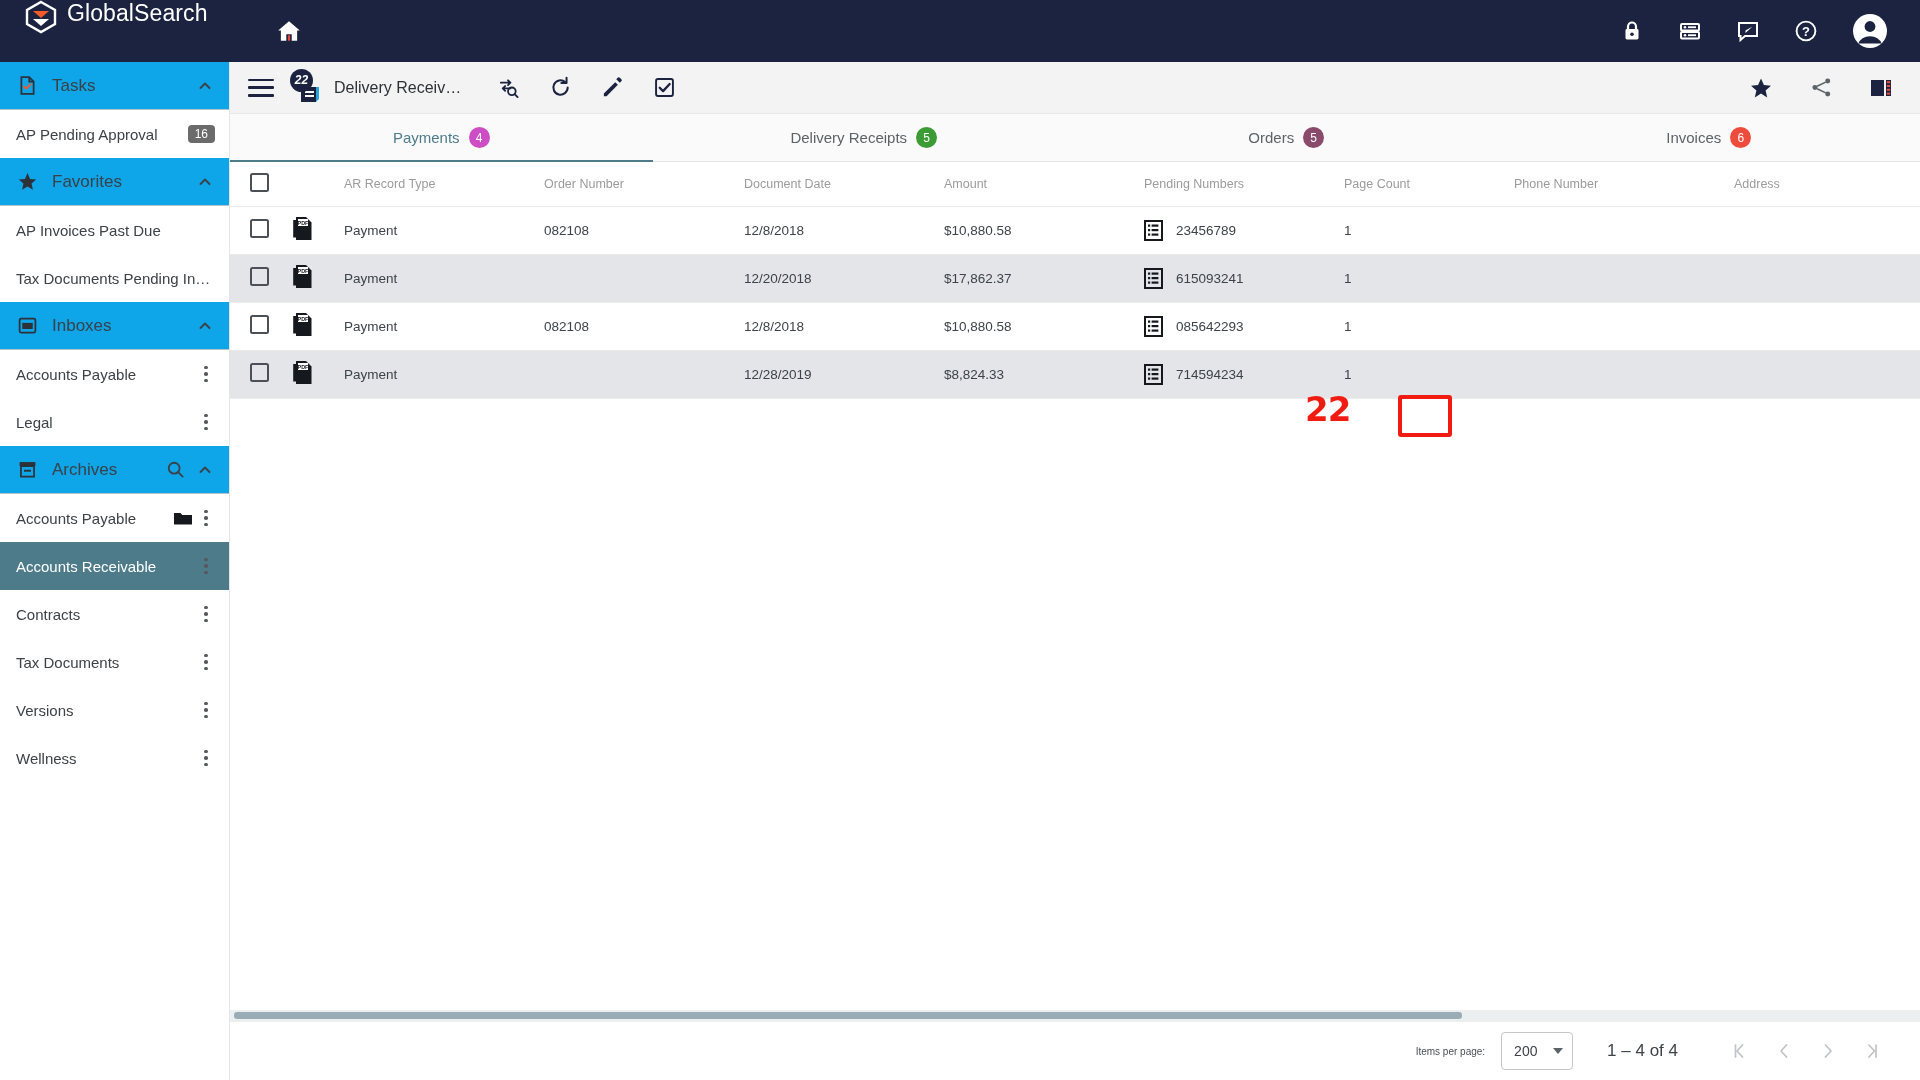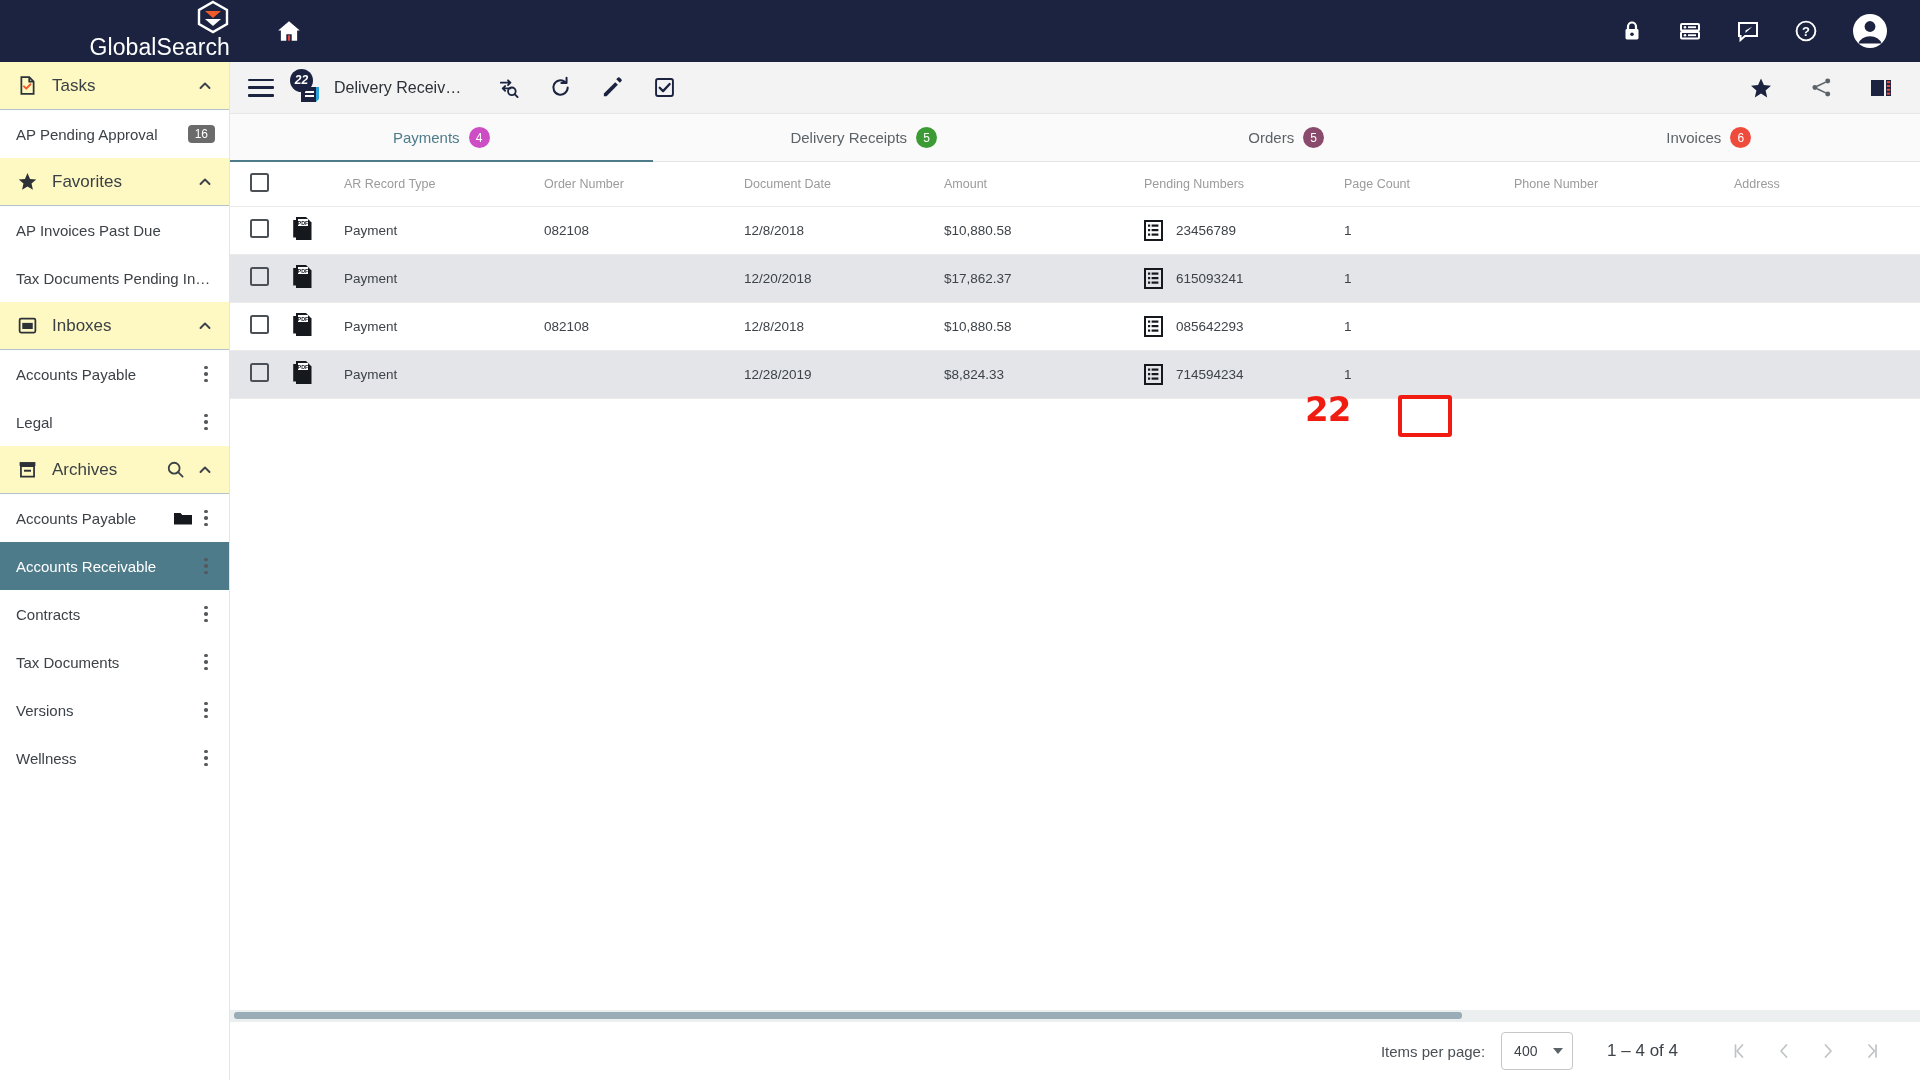--- a/index.html
+++ b/index.html
@@ -12,24 +12,23 @@
   }
 
   
   .appbar {
     position: absolute; top: 0; left: 0;
     width: 1920px; height: 62px;
     background: #1b2340;
     display: flex; align-items: center;
   }
   .brand {
-    display: flex; align-items: flex-end;
+    display: flex; align-items: flex-start;
     width: 230px; padding-left: 24px;
     height: 62px;
-    flex-direction: column;
   }
   .brand-logo { width: 34px; height: 34px; position: relative; flex: none; }
   .brand-name {
     color: #ffffff; font-size: 23px; letter-spacing: .1px;
     margin-left: 9px; white-space: nowrap;
   }
   .home-btn {
     margin-left: 42px; width: 34px; height: 34px;
     display: flex; align-items: center; justify-content: center;
     cursor: pointer;
@@ -41,21 +40,21 @@
 
   
   .sidebar {
     position: absolute; top: 62px; left: 0;
     width: 230px; height: 1018px;
     background: #ffffff;
     border-right: 1px solid #e3e6e8;
     overflow: hidden;
   }
   .sec-header {
-    height: 48px; background: #fef9c3;
+    height: 48px; background: #0ea5e9;
     display: flex; align-items: center;
     padding: 0 16px; cursor: pointer;
     border-bottom: 1px solid #b4c2c9;
   }
   .sec-header .sec-ico { width: 22px; height: 22px; flex: none; display:flex; align-items:center; justify-content:center; }
   .sec-header .sec-label {
     font-size: 17px; color: #3b4146; margin-left: 14px; flex: 1 1 auto;
   }
   .sec-header .sec-search { width: 20px; height: 20px; margin-right: 12px; display:flex;align-items:center;justify-content:center; cursor:pointer;}
   .chev { width: 16px; height: 16px; flex:none; }
@@ -179,21 +178,21 @@
   .hscroll-thumb {
     height: 7px; margin-top: 2px; margin-left: 4px;
     width: 1228px; background: #9aadb6; border-radius: 3px;
   }
 
   
   .footer {
     height: 58px; display: flex; align-items: center; justify-content: flex-end;
     padding-right: 26px; gap: 0px; background: #fff;
   }
-  .ipp-label { font-size: 15px; color: #4a5056; margin-right: 16px; }
+  .ipp-label { font-size: 10px; color: #4a5056; margin-right: 16px; }
   .ipp-select {
     width: 72px; height: 38px; border: 1px solid #c6c6c6; border-radius: 4px;
     display: flex; align-items: center; justify-content: space-between;
     padding: 0 9px 0 12px; font-size: 14px; color: #3d4349; cursor: pointer;
     background: #fff;
   }
   .caret { width: 0; height: 0; border-left: 5px solid transparent; border-right: 5px solid transparent; border-top: 6px solid #5c6368; }
   .range-label { font-size: 17px; color: #3d4349; margin: 0 40px 0 34px; }
   .pg-btn { width: 44px; height: 40px; display:flex; align-items:center;justify-content:center; cursor:pointer; color:#bfc3c6; font-size:17px; }
 </style>
@@ -642,21 +641,21 @@
     <div class="ann-box"></div>
 
     <div class="hscroll">
       <div class="hscroll-thumb"></div>
     </div>
   </div>
 
   <div class="footer">
     <span class="ipp-label">Items per page:</span>
     <span class="ipp-select">
-      <span>400</span>
+      <span>200</span>
       <span class="caret"></span>
     </span>
     <span class="range-label">1 – 4 of 4</span>
     <span class="pg-btn">
       <svg width="18" height="18" viewBox="0 0 18 18">
           <path d="M11.5 3 L6 9 L11.5 15" fill="none" stroke="#bfc3c6" stroke-width="1.7" stroke-linecap="round" stroke-linejoin="round"></path>
           <line x1="4.5" y1="3" x2="4.5" y2="15" stroke="#bfc3c6" stroke-width="1.7" stroke-linecap="round"></line>
         </svg>
     </span>
     <span class="pg-btn">

